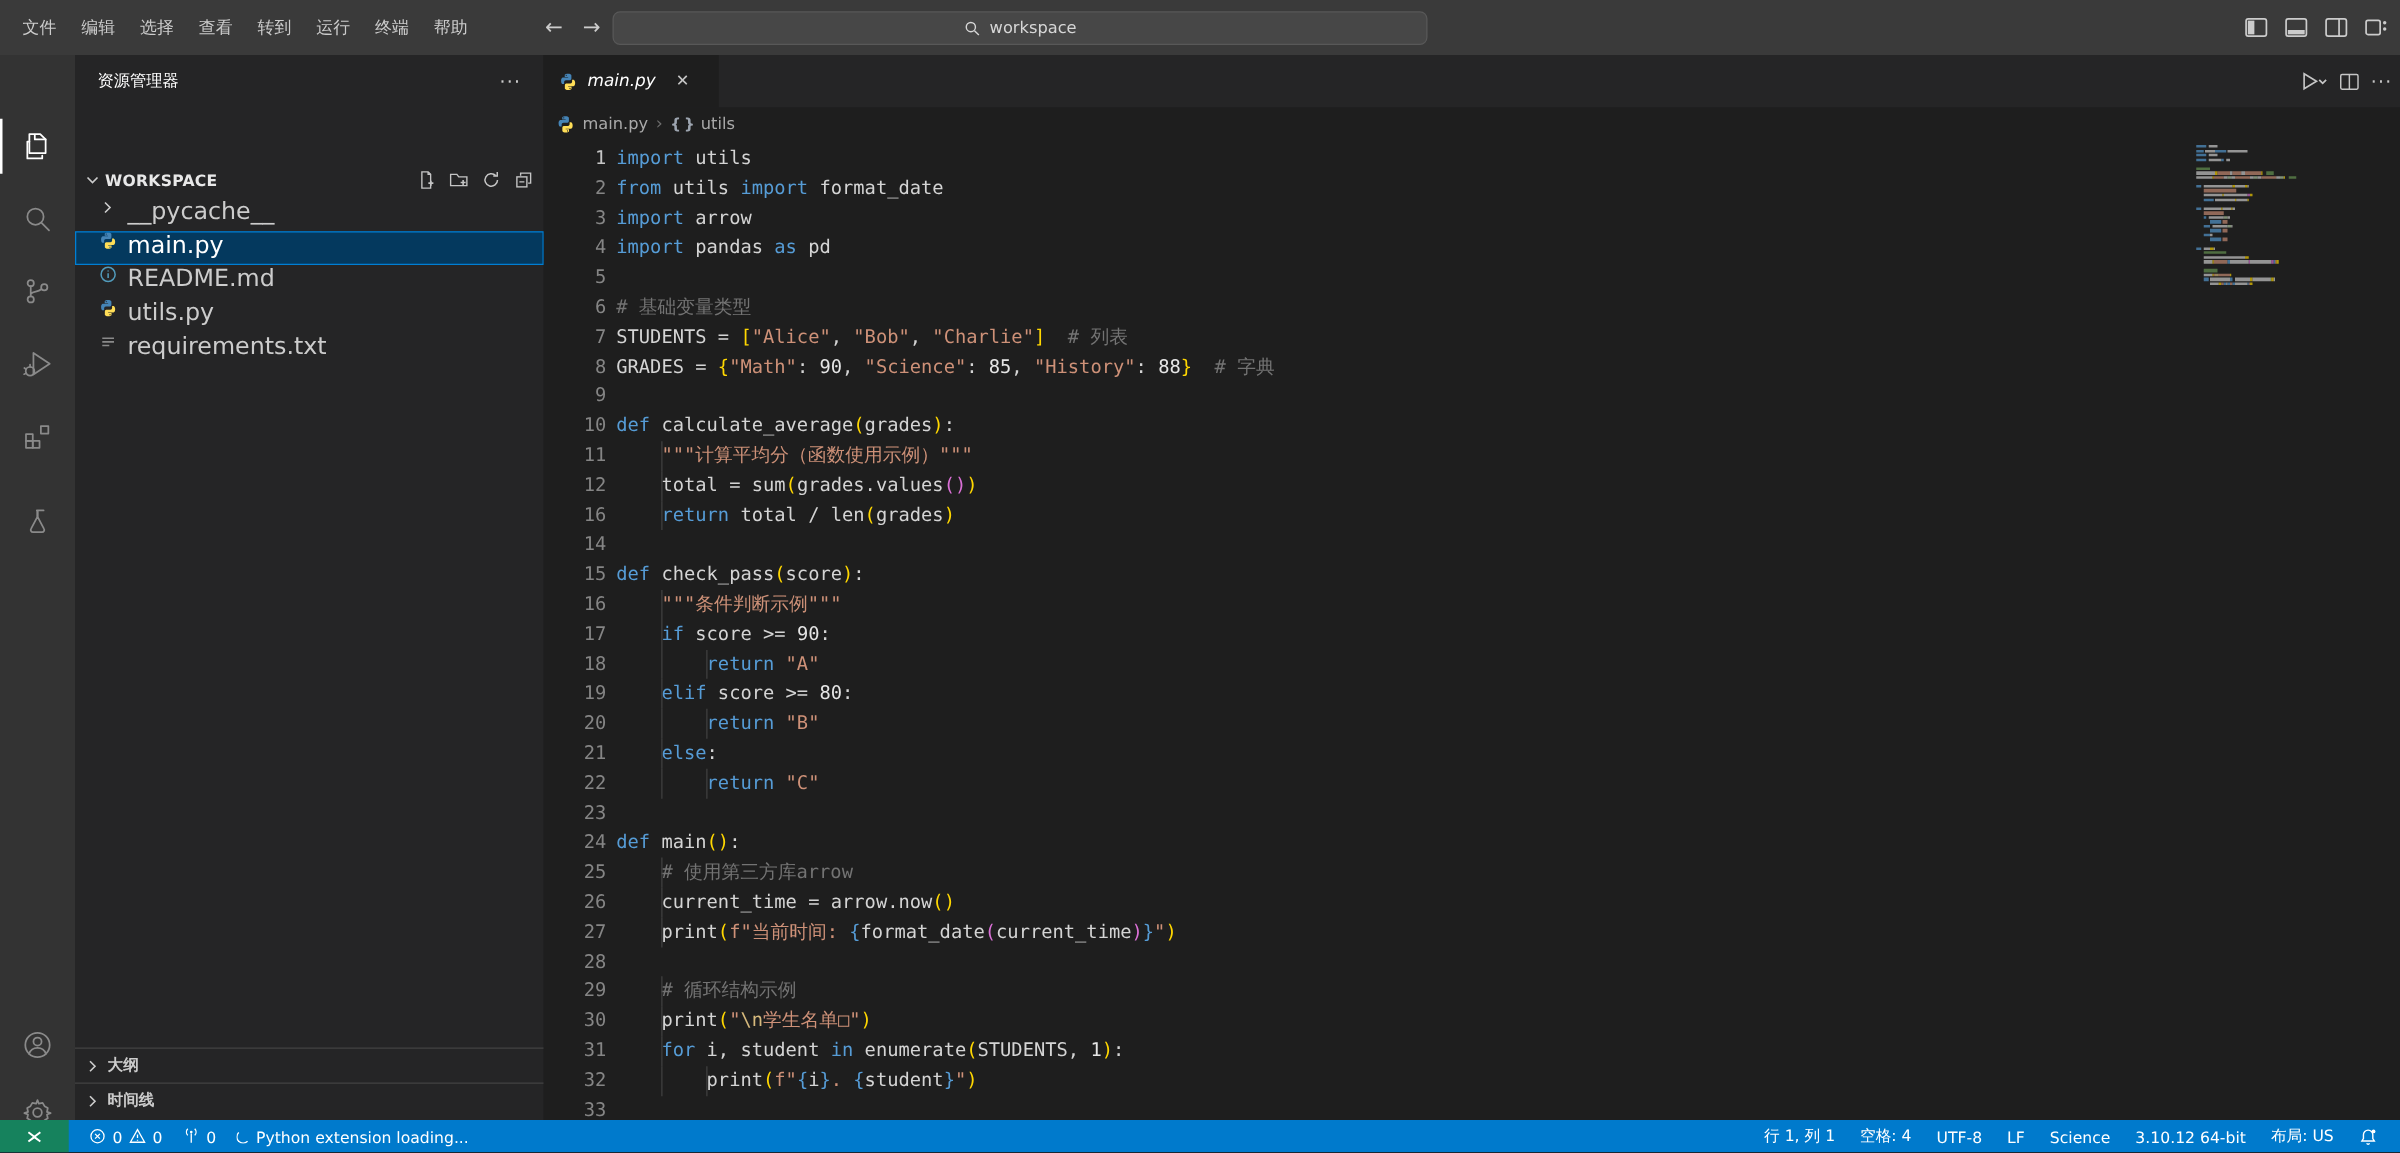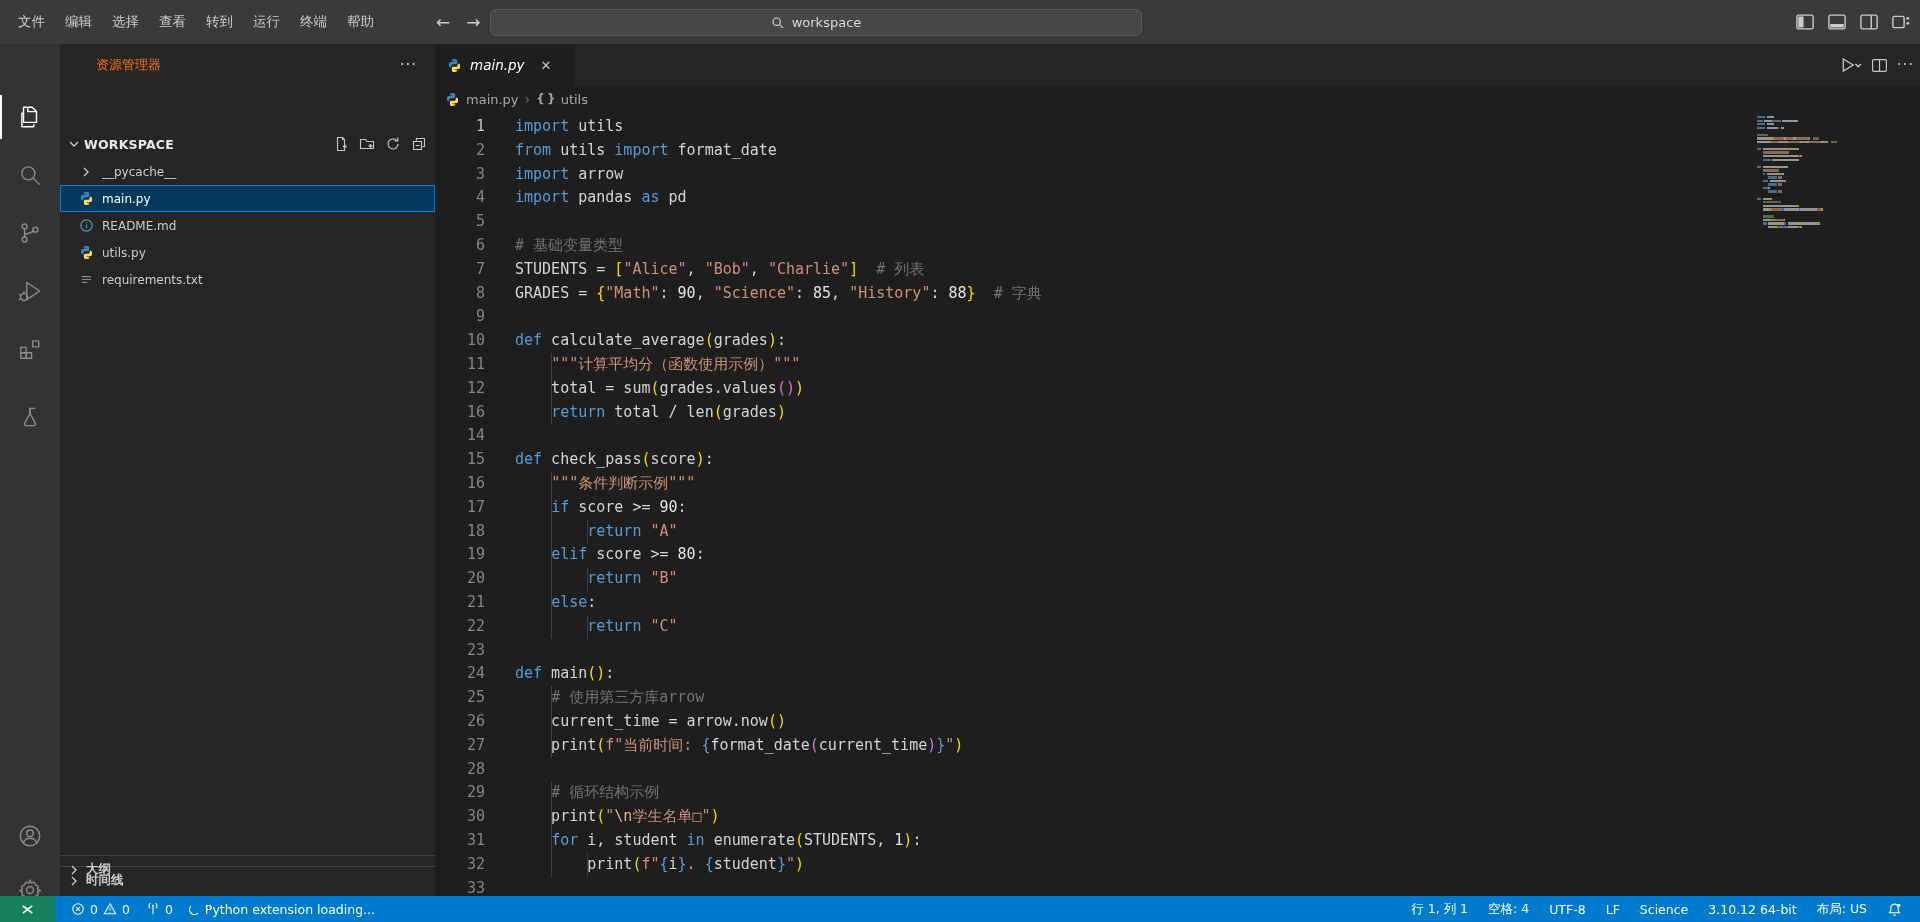--- a/index.html
+++ b/index.html
@@ -21,28 +21,28 @@
   .tb-icons .ic { width:22px; height:22px; display:flex; align-items:center; justify-content:center; }
 
   
   .activitybar { position:absolute; left:0; top:44px; width:60px; height:852px; background:#333333; }
   .act-item { position:absolute; left:0; width:60px; height:52px; display:flex; align-items:center; justify-content:center; }
   .act-item.active::before { content:""; position:absolute; left:0; top:4px; bottom:4px; width:2px; background:#ffffff; }
 
   
   .sidebar { position:absolute; left:60px; top:44px; width:375px; height:852px; background:#252526; color:#cccccc; }
   .sb-title { position:absolute; left:0; top:0; width:100%; height:42px; display:flex; align-items:center; }
-  .sb-title .label { margin-left:36px; font-size:13px; color:#f97316; }
+  .sb-title .label { margin-left:18px; font-size:13px; color:#ffffff; }
   .sb-title .more { position:absolute; right:18px; font-size:15px; letter-spacing:1px; color:#cccccc; }
   .ws-header { position:absolute; left:0; top:86px; width:100%; height:28px; display:flex; align-items:center; }
   .ws-header .chev { margin-left:6px; }
   .ws-header .label { margin-left:2px; font-size:12.5px; font-weight:bold; color:#e8e8e8; letter-spacing:.2px; }
   .ws-actions { position:absolute; right:8px; top:0; height:28px; display:flex; gap:10px; align-items:center; }
   .file-list { position:absolute; left:0; top:114px; width:100%; }
-  .file-row { height:27px; display:flex; align-items:center; font-size:12px; color:#cccccc; position:relative; }
+  .file-row { height:27px; display:flex; align-items:flex-start; font-size:19px; color:#cccccc; position:relative; }
   .file-row .slot { width:20px; margin-left:16px; display:flex; justify-content:center; }
   .file-row.depth0 .slot { margin-left:16px; }
   .file-row .fname { margin-left:6px; }
   .file-row.selected { background:#04395e; color:#ffffff; outline:1px solid #007fd4; outline-offset:-1px; }
   .sb-section { position:absolute; left:0; width:100%; height:28px; display:flex; align-items:center;
                 border-top:1px solid rgba(204,204,204,.18); }
   .sb-section .label { margin-left:4px; font-size:12.5px; font-weight:bold; color:#cccccc; }
   .sb-section .chev { margin-left:6px; }
 
   
@@ -58,21 +58,21 @@
                 font-size:13px; color:#a9a9a9; background:#1e1e1e; }
   .breadcrumb .sep { margin:0 6px; color:#6e6e6e; font-size:14px; }
   .breadcrumb .curly { color:#9da5b0; font-size:12px; font-weight:bold; }
   .breadcrumb .crumb { color:#a9a9a9; }
   .bc-icon { margin-left:10px; margin-right:6px; display:flex; }
 
   .code { position:absolute; left:0; top:71px; width:100%; }
   .code-line { display:flex; height:23.8px; font:15px/23.8px "DejaVu Sans Mono", monospace; white-space:pre; }
   .ln { width:50px; text-align:right; color:#858585; flex:none; }
   .ln.active { color:#c6c6c6; }
-  .txt { margin-left:30px; position:relative; }
+  .txt { margin-left:8px; position:relative; }
   .guide { position:absolute; top:0; bottom:0; width:1px; background:#404040; }
   .tk-k{color:#569cd6} .tk-p{color:#d4d4d4} .tk-s{color:#ce9178} .tk-c{color:#737373}
   .tk-n{color:#e5e5e5} .tk-b1{color:#ffd700} .tk-b2{color:#da70d6} .tk-fb{color:#569cd6} .tk-e{color:#d7ba7d}
 
   .minimap { position:absolute; left:1322px; top:72px; width:95px; }
   .mm-row { position:relative; height:3.55px; }
   .mm-seg { position:absolute; top:0; height:2.3px; opacity:.65; }
 
   
   .statusbar { position:absolute; left:0; top:896px; width:1920px; height:26px; background:#007acc;
@@ -278,21 +278,21 @@
         </div>
         <div class="file-row depth0">
           <span class="slot">
             <svg width="15" height="15" viewBox="0 0 16 16" stroke="#8a8a8a" stroke-width="1.3">
               <path d="M3 5h10M3 8h10M3 11h6"></path>
             </svg>
           </span>
           <span class="fname">requirements.txt</span>
         </div>
       </div>
-    <div class="sb-section" id="section-outline" style="top:811px">
+    <div class="sb-section" id="section-outline" style="top:794px">
       <span class="chev">
         <svg width="16" height="16" viewBox="0 0 16 16" fill="none" stroke="#cccccc" stroke-width="1.3">
             <path d="M6 4l4 4-4 4"></path>
           </svg>
       </span>
       <span class="label">大纲</span>
     </div>
     <div class="sb-section" id="section-timeline" style="top:822px">
       <span class="chev">
         <svg width="16" height="16" viewBox="0 0 16 16" fill="none" stroke="#cccccc" stroke-width="1.3">

